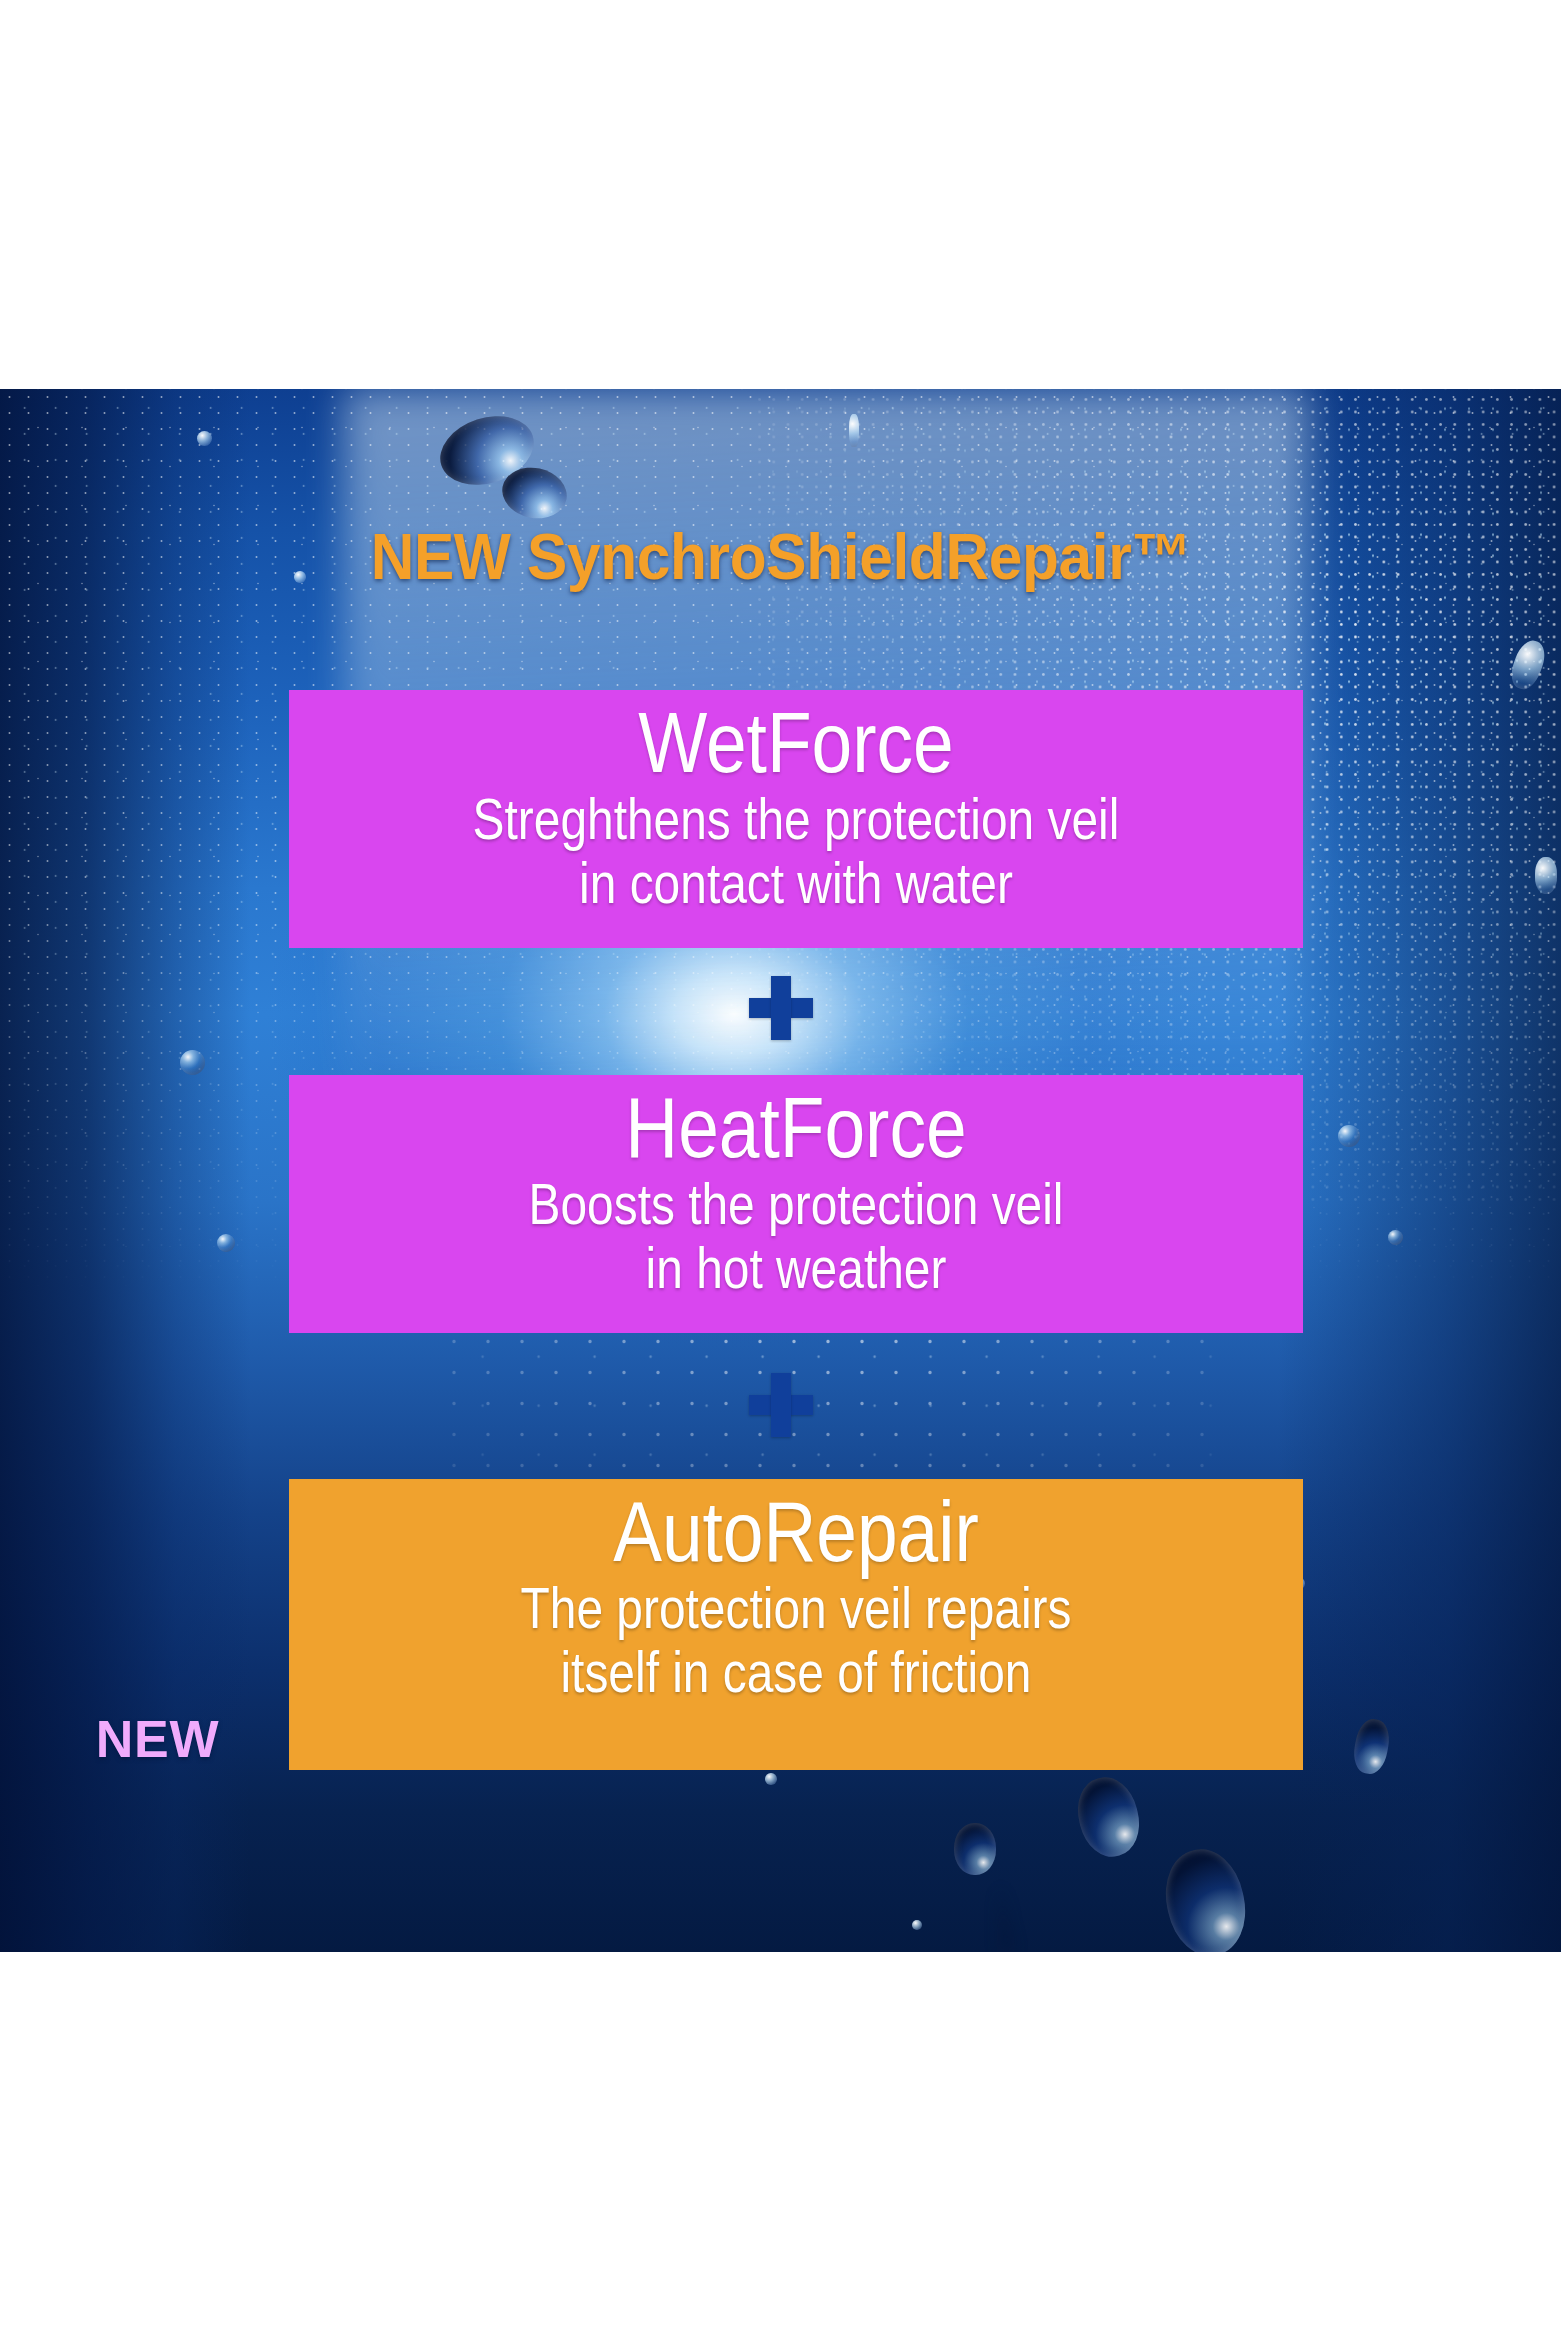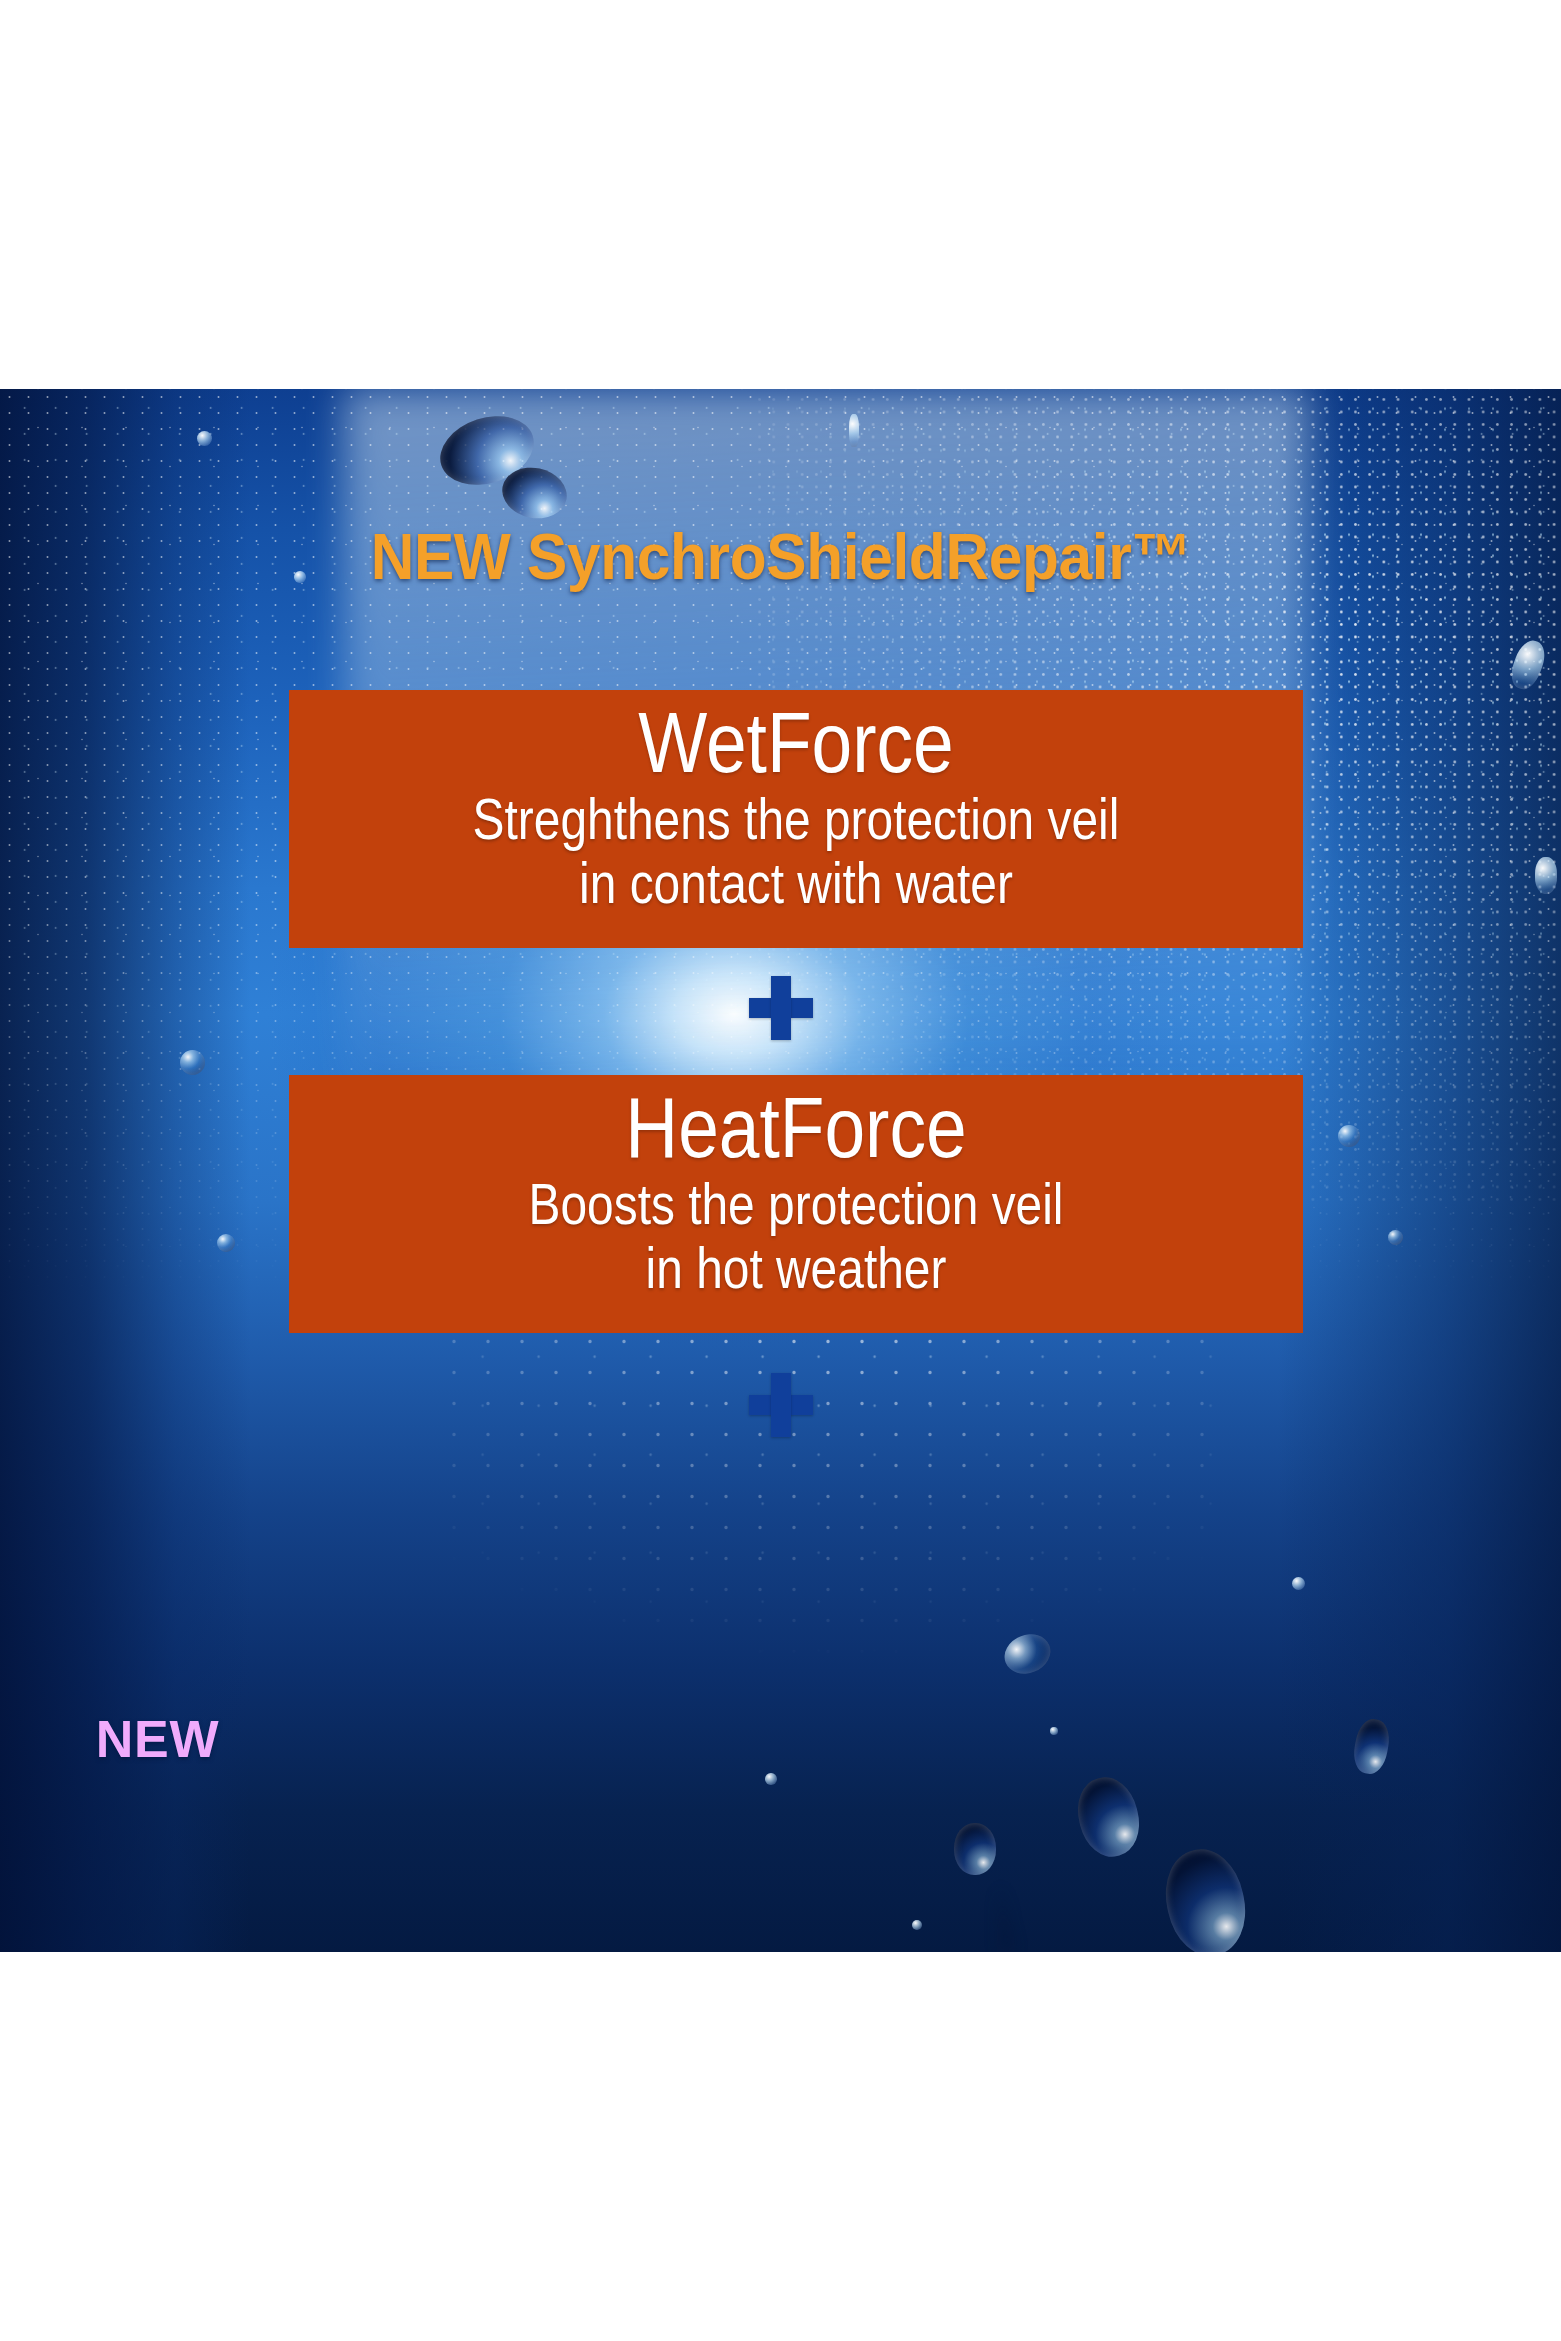--- a/index.html
+++ b/index.html
@@ -203,21 +203,21 @@
 
   .feature-card {
     position: absolute;
     left: 289px;
     width: 1014px;
     box-sizing: border-box;
     text-align: center;
     color: #ffffff;
     padding: 8.4px 33px 15px 33px;
   }
-  .feature-card.blue   { background: #c2410c; }
+  .feature-card.blue   { background: #d946ef; }
   .feature-card.orange { background: #f0a22e; }
 
   .feature-title {
     font-family: "Liberation Sans Narrow", "Liberation Sans", sans-serif;
     font-weight: normal;
     font-size: 85px;
     line-height: 1.06;
     letter-spacing: 0px;
     transform: scaleX(0.86);
     text-shadow: 0 1.7px 3.3px rgba(0,0,0,0.22);
@@ -333,16 +333,21 @@
       <div class="feature-desc">in hot weather</div>
     </div>
 
     <div class="plus-sep" id="plus-2">
       <div class="bar-h"></div>
       <div class="bar-v"></div>
     </div>
 
     <div id="new-badge">NEW</div>
 
+    <div class="feature-card orange" id="card-autorepair">
+      <div class="feature-title">AutoRepair</div>
+      <div class="feature-desc">The protection veil repairs</div>
+      <div class="feature-desc">itself in case of friction</div>
+    </div>
 
   </div>
 </div>
 
 
 </body></html>

